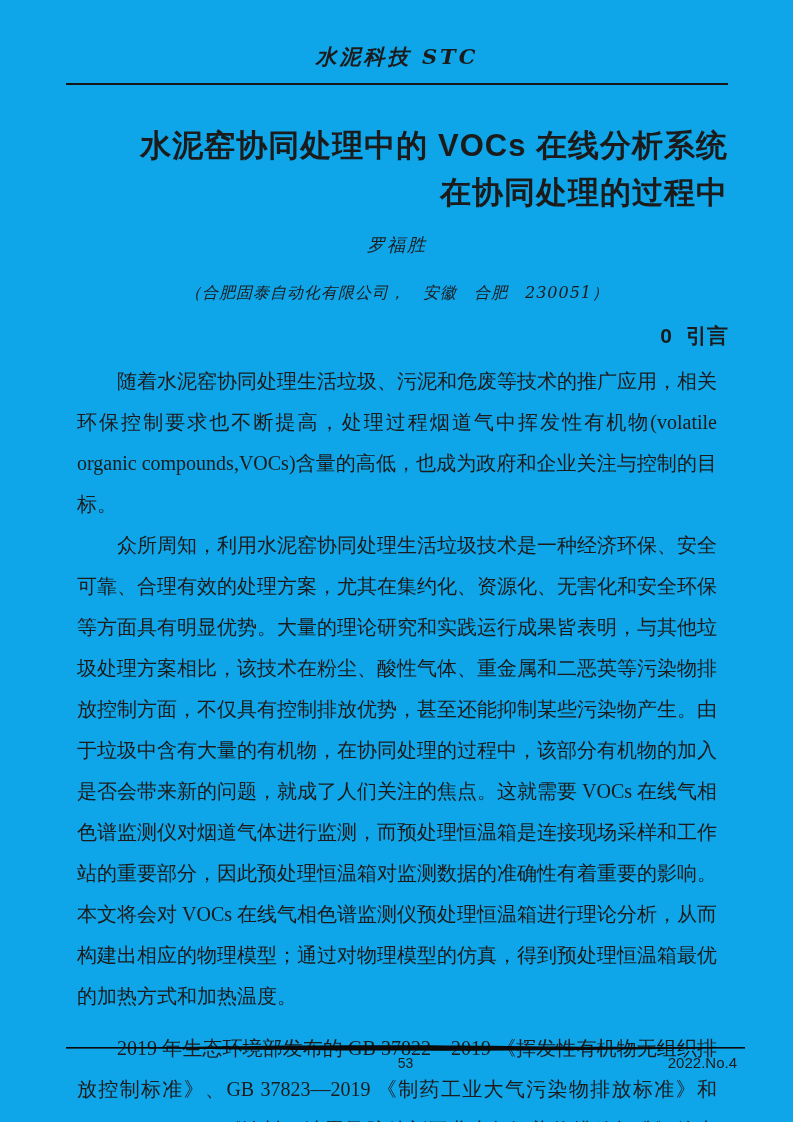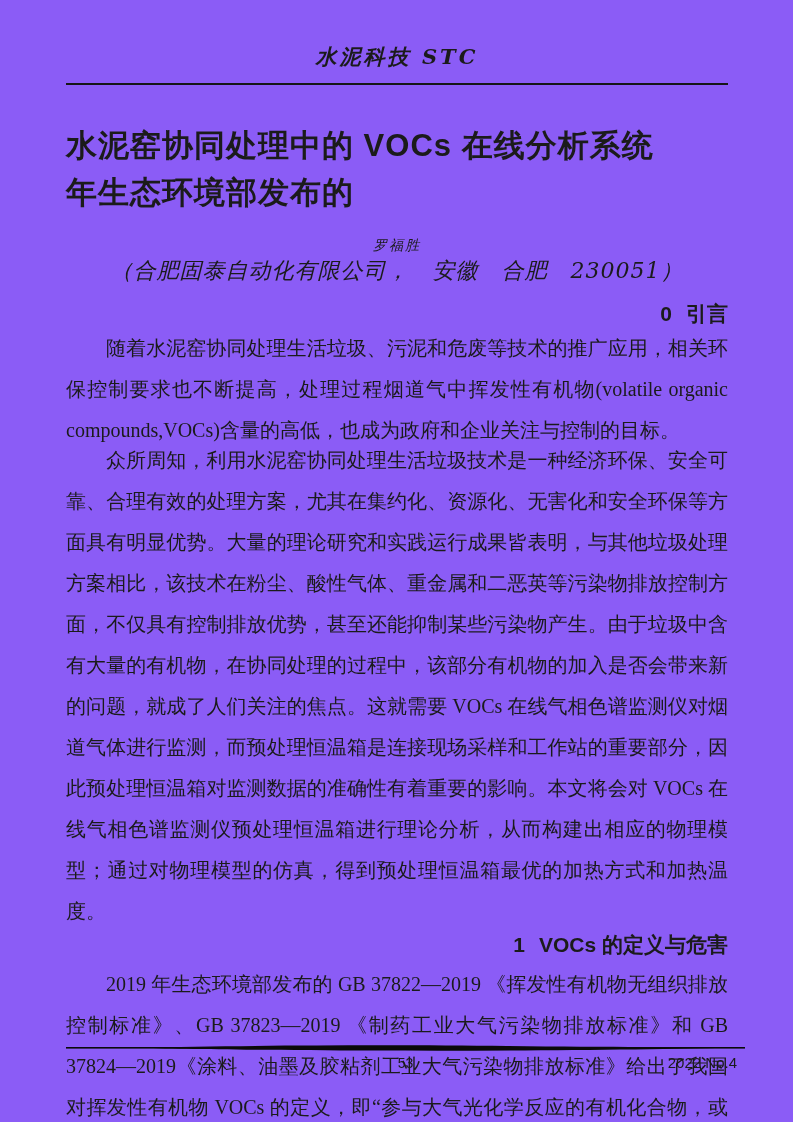--- a/index.html
+++ b/index.html
@@ -1,21 +1,21 @@
 <!DOCTYPE html>
 <html lang="zh"><head>
 <meta charset="utf-8">
 <style>
   html, body { margin: 0; padding: 0; background: #e8e8e8; }
   .page {
     position: relative;
     width: 793px;
     height: 1122px;
     margin: 0 auto;
-    background: #8b5cf6;
+    background: #0ea5e9;
     color: #1b1b1b;
     overflow: hidden;
     box-sizing: border-box;
     font-family: "Liberation Serif", serif;
   }
   .content { padding: 0 65px 0 66px; }
 
   
   .journal-title {
     padding-top: 44px;
@@ -29,61 +29,62 @@
   }
   .header-rule {
     margin-top: 13px;
     height: 0;
     border-bottom: 2.5px solid #161616;
   }
 
   
   .article-title {
     margin: 37px 0 0 0;
-    text-align: left;
+    text-align: right;
     font-family: "Liberation Sans", sans-serif;
     font-weight: 700;
     font-size: 31px;
     line-height: 47px;
     letter-spacing: 1px;
   }
   .title-line { display: block; }
 
   .author {
     margin-top: 17px;
     text-align: center;
     font-family: Liberation Sans, sans-serif;
     font-style: italic;
-    font-size: 14px;
+    font-size: 18px;
     line-height: 24px;
     letter-spacing: 2px;
   }
   .affiliation {
     text-align: center;
     font-family: "DejaVu Serif", serif;
     font-style: italic;
-    font-size: 22px;
+    font-size: 16px;
     line-height: 27px;
     letter-spacing: 1px;
+    margin-top: 22px;
   }
 
   
   .sec-heading {
     margin: 15px 0 0 0;
     font-family: "Liberation Sans", sans-serif;
     font-weight: 700;
     font-size: 21px;
     line-height: 29px;
     text-align: right;
   }
   .sec-num { display: inline-block; margin-right: 14px; }
   .sec-heading-2 { margin-top: -2px; margin-bottom: 5px; }
 
   .para {
-    margin: 0;
+    margin: 11px;
     font-size: 20px;
     line-height: 41px;
     text-align: justify;
     text-indent: 2em;
     font-family: "Liberation Serif", serif;
   }
   .para + .para { margin-top: -11px; }
 
   
   .page-footer {
@@ -110,39 +111,36 @@
   <div class="content">
 
     <header>
       <div class="journal-title">水泥科技 STC</div>
       <div class="header-rule"></div>
     </header>
 
     <main>
       <h1 class="article-title">
         <span class="title-line">水泥窑协同处理中的 VOCs 在线分析系统</span>
-        <span class="title-line">年生态环境部发布的</span>
+        <span class="title-line">在协同处理的过程中</span>
       </h1>
 
       <div class="author">罗福胜</div>
 
       <div class="affiliation">（合肥固泰自动化有限公司，　安徽　合肥　230051）</div>
 
       <section>
         <h2 class="sec-heading">
           <span class="sec-num">0</span><span class="sec-title">引言</span>
         </h2>
         <p class="para">随着水泥窑协同处理生活垃圾、污泥和危废等技术的推广应用，相关环保控制要求也不断提高，处理过程烟道气中挥发性有机物(volatile organic compounds,VOCs)含量的高低，也成为政府和企业关注与控制的目标。</p>
         <p class="para">众所周知，利用水泥窑协同处理生活垃圾技术是一种经济环保、安全可靠、合理有效的处理方案，尤其在集约化、资源化、无害化和安全环保等方面具有明显优势。大量的理论研究和实践运行成果皆表明，与其他垃圾处理方案相比，该技术在粉尘、酸性气体、重金属和二恶英等污染物排放控制方面，不仅具有控制排放优势，甚至还能抑制某些污染物产生。由于垃圾中含有大量的有机物，在协同处理的过程中，该部分有机物的加入是否会带来新的问题，就成了人们关注的焦点。这就需要 VOCs 在线气相色谱监测仪对烟道气体进行监测，而预处理恒温箱是连接现场采样和工作站的重要部分，因此预处理恒温箱对监测数据的准确性有着重要的影响。本文将会对 VOCs 在线气相色谱监测仪预处理恒温箱进行理论分析，从而构建出相应的物理模型；通过对物理模型的仿真，得到预处理恒温箱最优的加热方式和加热温度。</p>
       </section>
 
       <section>
-        <h2 class="sec-heading sec-heading-2">
-          <span class="sec-num">1</span><span class="sec-title">VOCs 的定义与危害</span>
-        </h2>
         <p class="para">2019 年生态环境部发布的 GB 37822—2019 《挥发性有机物无组织排放控制标准》、GB 37823—2019 《制药工业大气污染物排放标准》和 GB 37824—2019《涂料、油墨及胶粘剂工业大气污染物排放标准》给出了我国对挥发性有机物 VOCs 的定义，即“参与大气光化学反应的有机化合物，或者根据有关规定确定的有机化</p>
       </section>
     </main>
   </div>
 
   <footer class="page-footer">
     <div class="footer-rule">
       <svg viewBox="0 0 662 8" preserveAspectRatio="none" aria-hidden="true">
         <rect x="0" y="3" width="662" height="1.6" fill="#0a0a0a"></rect>
         <path d="M70,3.8 C180,1.2 320,0.6 430,2.0 C530,3.2 610,3.0 656,3.6 C570,5.8 430,7.2 300,6.6 C190,6.1 110,5.2 70,3.8 Z" fill="#0a0a0a"></path>

